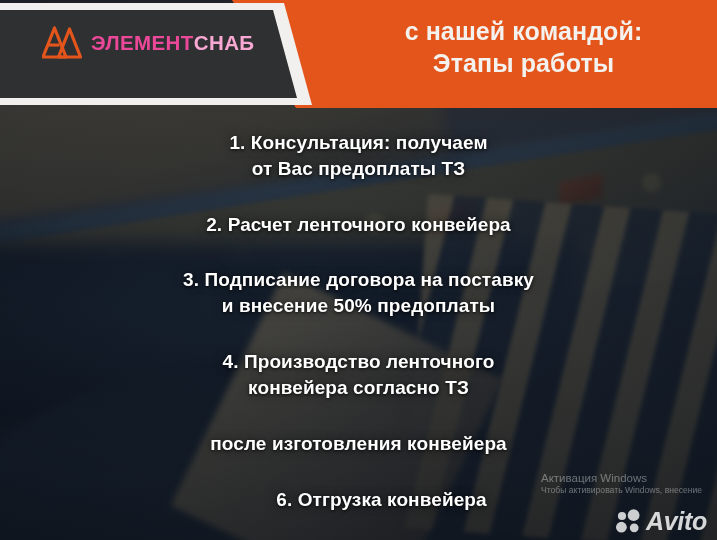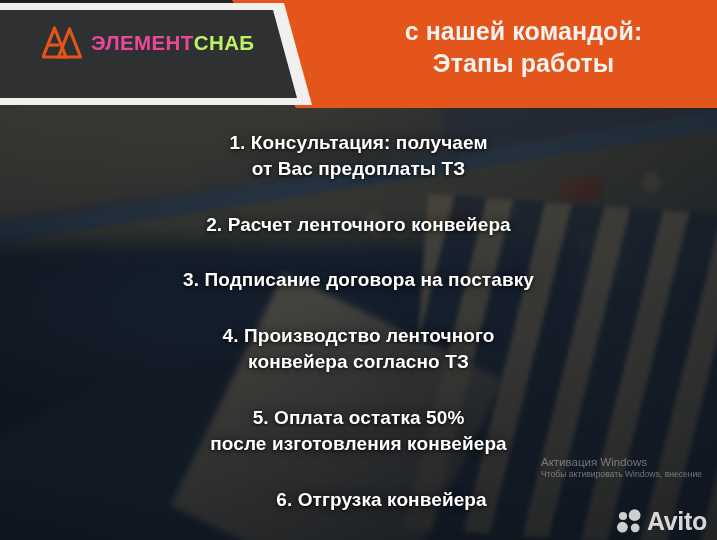--- a/index.html
+++ b/index.html
@@ -167,21 +167,21 @@
   }
   .logo-mark { width: 40px; height: 34px; display: block; }
   .logo-word {
     font-size: 20.5px;
     font-weight: 700;
     letter-spacing: .4px;
     line-height: 1;
     white-space: nowrap;
   }
   .logo-word .lw-a { color: #ec4899; }
-  .logo-word .lw-b { color: #bef264; }
+  .logo-word .lw-b { color: #f9a8d4; }
 
   .header-title {
     position: absolute;
     left: 330px; top: 16px;
     width: 387px;
     text-align: center;
     color: #f4f2ef;
     font-size: 25px;
     font-weight: 700;
     line-height: 1.26;
@@ -206,39 +206,40 @@
       0 1px 3px rgba(0,0,0,.72),
       0 0 10px rgba(0,0,0,.5);
     margin: 0 0 30px 0;
     padding: 0 70px;
   }
   .step:last-child { margin-bottom: 0; margin-left: 46px; }
 
   
   .win-activation {
     position: absolute;
-    right: 8px; bottom: 60px;
+    right: 8px; bottom: 44px;
     width: 168px;
     text-align: left;
     color: rgba(232,232,232,.42);
     z-index: 6;
     overflow: hidden;
     white-space: nowrap;
   }
   .win-title { font-size: 11.5px; line-height: 1.25; }
   .win-sub   { font-size: 8.6px;  line-height: 1.25; }
 
   .avito {
     position: absolute;
     right: 10px; bottom: 6px;
     display: flex;
     align-items: flex-end;
     gap: 5px;
     z-index: 6;
     opacity: .88;
+    font-style: italic;
   }
   .avito-dots { width: 25px; height: 25px; display: block; }
   .avito-word {
     color: #f2f2f2;
     font-size: 25px;
     font-weight: 700;
     line-height: 1;
     letter-spacing: -.3px;
   }
 </style>
@@ -289,27 +290,27 @@
   <div class="steps">
     <div class="step">
       <div>1. Консультация: получаем</div>
       <div>от Вас предоплаты ТЗ</div>
     </div>
     <div class="step">
       <div>2. Расчет ленточного конвейера</div>
     </div>
     <div class="step">
       <div>3. Подписание договора на поставку</div>
+      <div>и внесение 50% предоплаты</div>
     </div>
     <div class="step">
       <div>4. Производство ленточного</div>
       <div>конвейера согласно ТЗ</div>
     </div>
     <div class="step">
-      <div>5. Оплата остатка 50%</div>
       <div>после изготовления конвейера</div>
     </div>
     <div class="step">
       <div>6. Отгрузка конвейера</div>
     </div>
   </div>
 
   <div class="win-activation">
     <div class="win-title">Активация Windows</div>
     <div class="win-sub">Чтобы активировать Windows, внесение</div>

